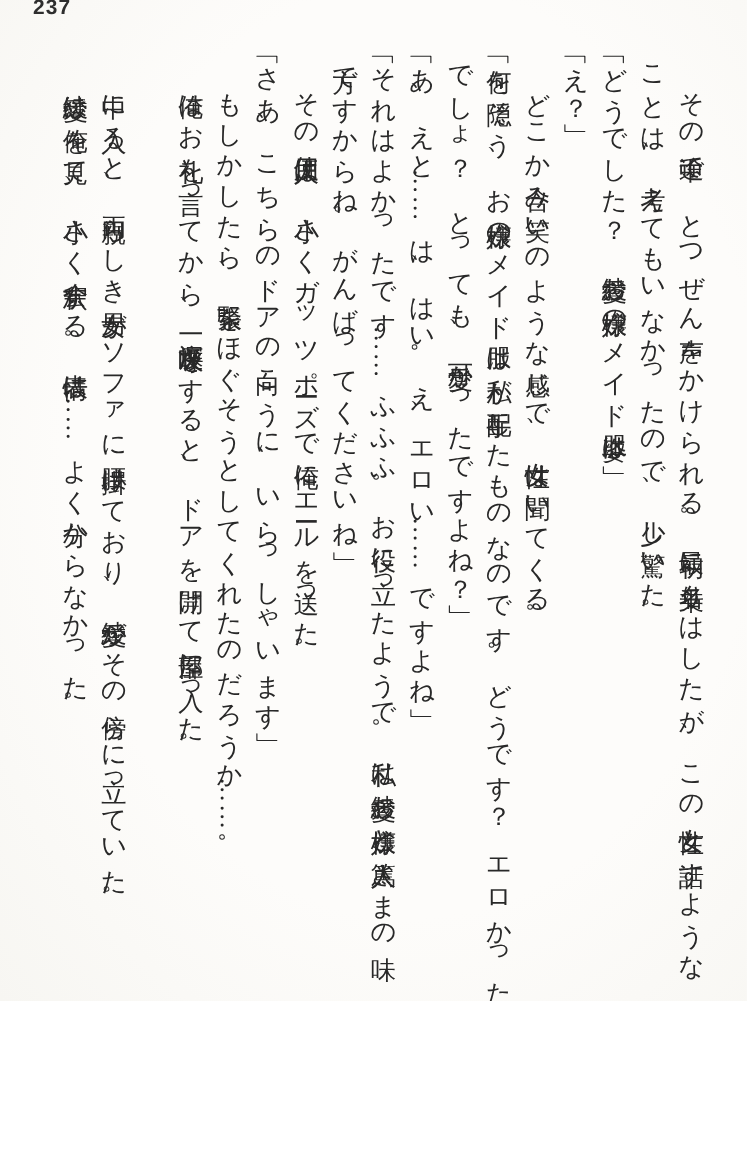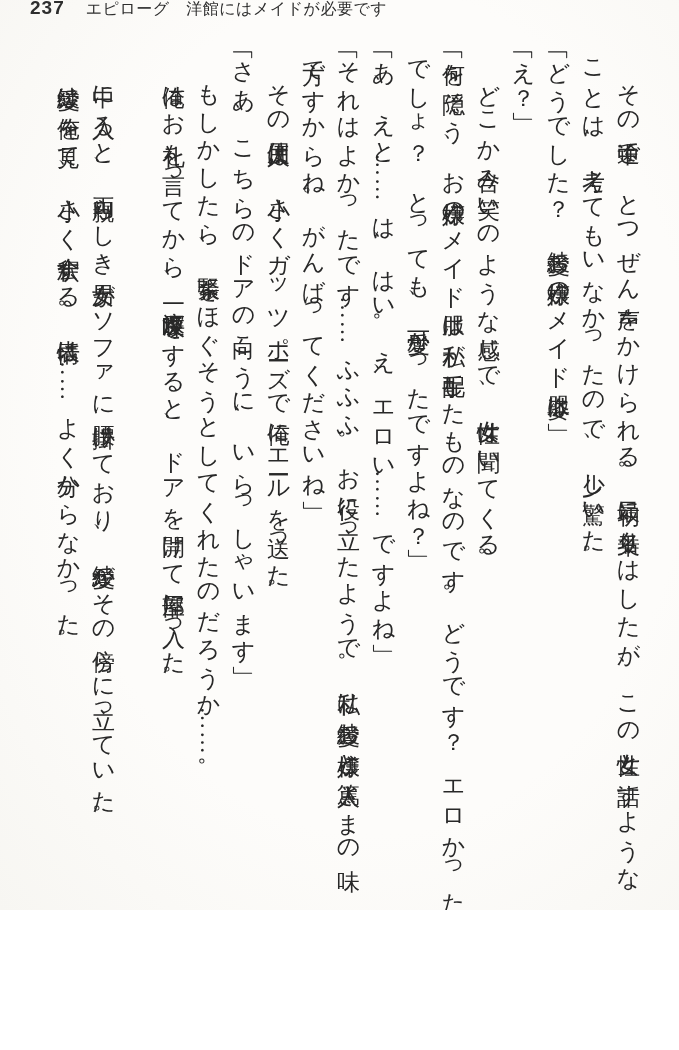--- a/index.html
+++ b/index.html
@@ -46,21 +46,20 @@
   }
   .text-column {  }
 </style>
 </head>
 <body>
 
 <div class="page">
 
   <div class="running-header">
     <span class="page-number">237</span>
-    <span class="chapter-title">エピローグ　洋館にはメイドが必要です</span>
   </div>
 
   <div class="text-block">
     <div class="text-column">　その途中で、とつぜん声をかけられる。最初に名乗りはしたが、この女性と話すような</div>
     <div class="text-column">ことは、考えてもいなかったので、少し驚いた。</div>
     <div class="text-column">「どうでした？　綾愛お嬢様のメイド服姿は」</div>
     <div class="text-column">「え？」</div>
     <div class="text-column">　どこか含み笑いのような感じで、女性は聞いてくる。</div>
     <div class="text-column">「何を隠そう、お嬢様のメイド服は私が手配したものなのです。どうです？　エロかった</div>
     <div class="text-column">でしょ？　とっても、可愛かったですよね？」</div>

